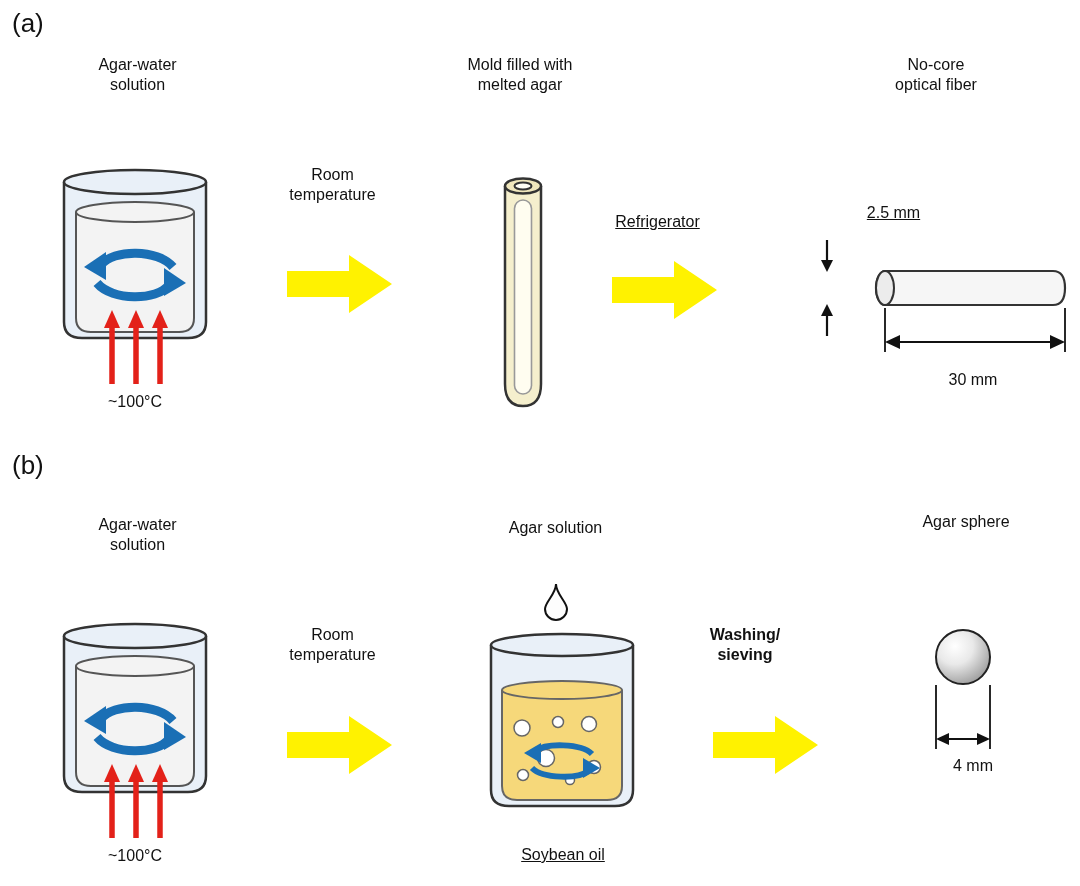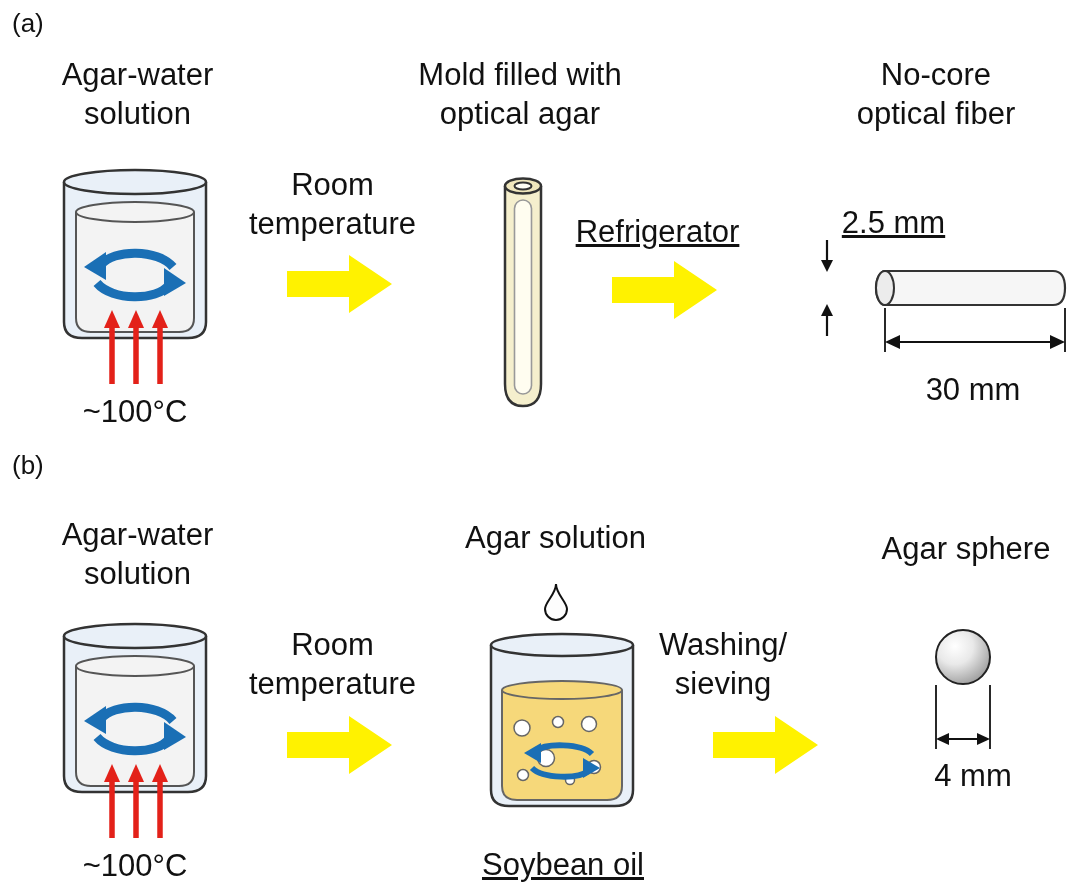--- a/index.html
+++ b/index.html
@@ -1,21 +1,21 @@
 <!DOCTYPE html>
 <html><head>
 <meta charset="utf-8">
 <style>
   html,body{margin:0;padding:0;}
   body{
     width:1080px;height:886px;background:#ffffff;position:relative;overflow:hidden;
     font-family:"Liberation Sans", sans-serif;color:#111;
   }
   .txt{
-    position:absolute;font-size:31px;line-height:1.26;text-align:center;
+    position:absolute;font-size:16px;line-height:1.26;text-align:center;
     white-space:pre-line;color:#111;
   }
   .panel-label{position:absolute;font-size:26px;color:#111;}
   .gfx{position:absolute;}
   svg{display:block;}
 </style>
 </head>
 <body>
 
 <div class="panel-label" style="left:12px;top:8px;">(a)</div>
@@ -51,21 +51,21 @@
 <div class="txt" style="left:245px;top:165px;width:175px;">Room
 temperature</div>
 
 <div class="gfx" style="left:287px;top:255px;">
   <svg width="105" height="58" viewBox="0 0 105 58">
     <polygon points="0,16 62,16 62,0 105,29 62,58 62,42 0,42" fill="#fff200"></polygon>
   </svg>
 </div>
 
 <div class="txt" style="left:405px;top:55px;width:230px;">Mold filled with
-optical agar</div>
+melted agar</div>
 
 <div class="gfx" style="left:499px;top:172px;">
   <svg width="48" height="246" viewBox="0 0 48 246">
     <path d="M6,14 L6,212 Q6,234 24,234 Q42,234 42,212 L42,14" fill="#f5efcd" stroke="#333" stroke-width="2.5"></path>
     <rect x="15.5" y="28" width="17" height="194" rx="8.5" fill="#fffdf0" stroke="#999" stroke-width="1.6"></rect>
     <ellipse cx="24" cy="14" rx="18" ry="7.5" fill="#f0e7bd" stroke="#333" stroke-width="2.5"></ellipse>
     <ellipse cx="24" cy="14" rx="8.5" ry="3.5" fill="#fffef5" stroke="#333" stroke-width="2"></ellipse>
   </svg>
 </div>
 
@@ -170,30 +170,30 @@
       <path d="M110,122 C99,111 63,111 54,119" fill="none" stroke="#1a6fb5" stroke-width="6"></path>
       <polygon points="42,121 59,111 59,131" fill="#1a6fb5"></polygon>
       <path d="M50,136 C61,147 97,147 106,139" fill="none" stroke="#1a6fb5" stroke-width="6"></path>
       <polygon points="118,136 101,126 101,146" fill="#1a6fb5"></polygon>
     </g>
   </svg>
 </div>
 
 <div class="txt" style="left:458px;top:845px;width:210px;text-decoration:underline;">Soybean oil</div>
 
-<div class="txt" style="left:643px;top:625px;width:160px;">Washing/
+<div class="txt" style="left:665px;top:625px;width:160px;font-weight:bold;">Washing/
 sieving</div>
 
 <div class="gfx" style="left:713px;top:716px;">
   <svg width="105" height="58" viewBox="0 0 105 58">
     <polygon points="0,16 62,16 62,0 105,29 62,58 62,42 0,42" fill="#fff200"></polygon>
   </svg>
 </div>
 
-<div class="txt" style="left:866px;top:512px;width:200px;margin-top:17px;">Agar sphere</div>
+<div class="txt" style="left:866px;top:512px;width:200px;">Agar sphere</div>
 
 <div class="gfx" style="left:923px;top:627px;">
   <svg width="80" height="145" viewBox="0 0 80 145">
     <defs>
       <radialGradient id="sphGrad" cx="35%" cy="30%" r="75%">
         <stop offset="0%" stop-color="#ffffff"></stop>
         <stop offset="45%" stop-color="#e9e9e9"></stop>
         <stop offset="100%" stop-color="#9e9e9e"></stop>
       </radialGradient>
     </defs>

